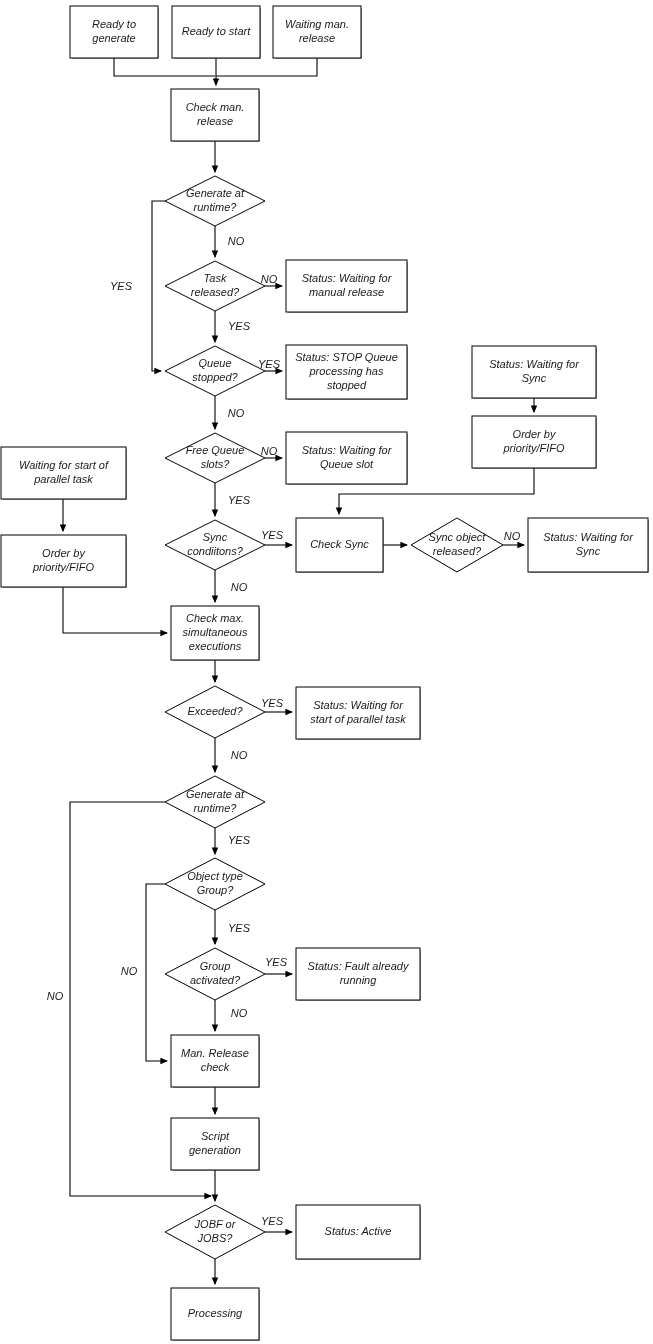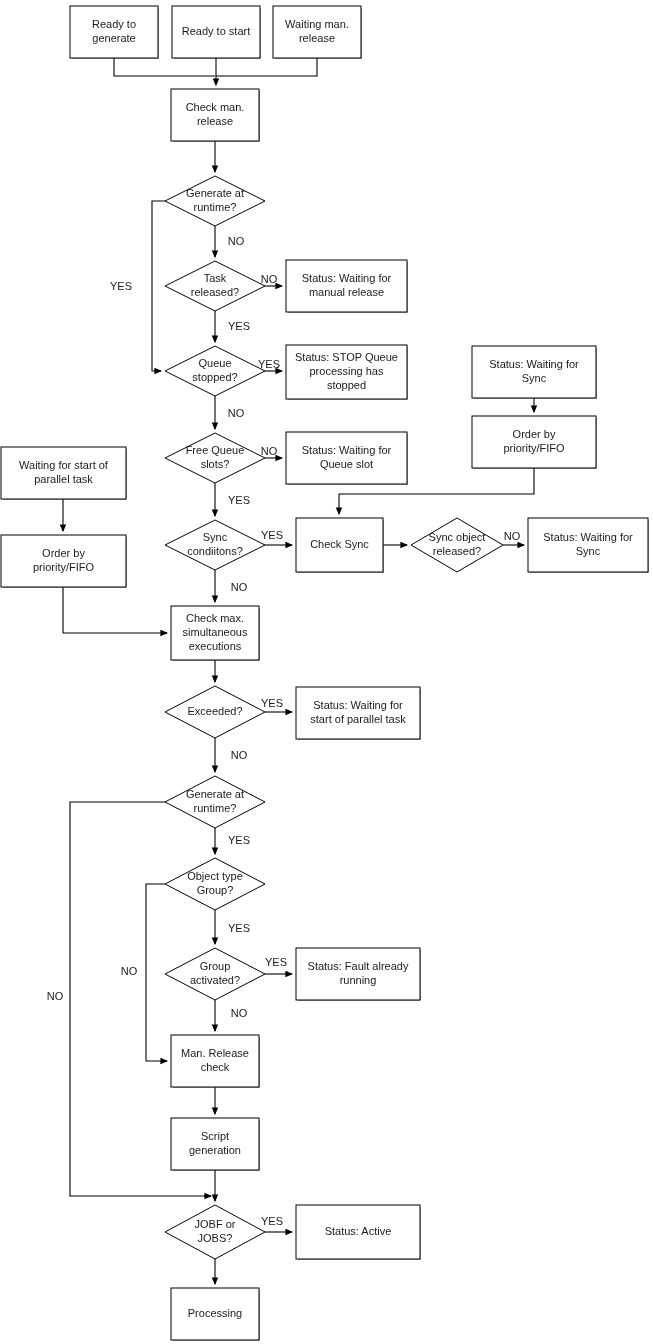--- a/index.html
+++ b/index.html
@@ -10,20 +10,21 @@
   body {
     width: 653px;
     height: 1344px;
     font-family: "Liberation Sans", sans-serif;
     overflow: hidden;
   }
   #flow-root {
     position: relative;
     width: 653px;
     height: 1344px;
+    font-style: italic;
   }
   svg.flow-canvas {
     display: block;
     width: 653px;
     height: 1344px;
   }
   .node-shape {
     fill: #ffffff;
     stroke: #000000;
     stroke-width: 1;

